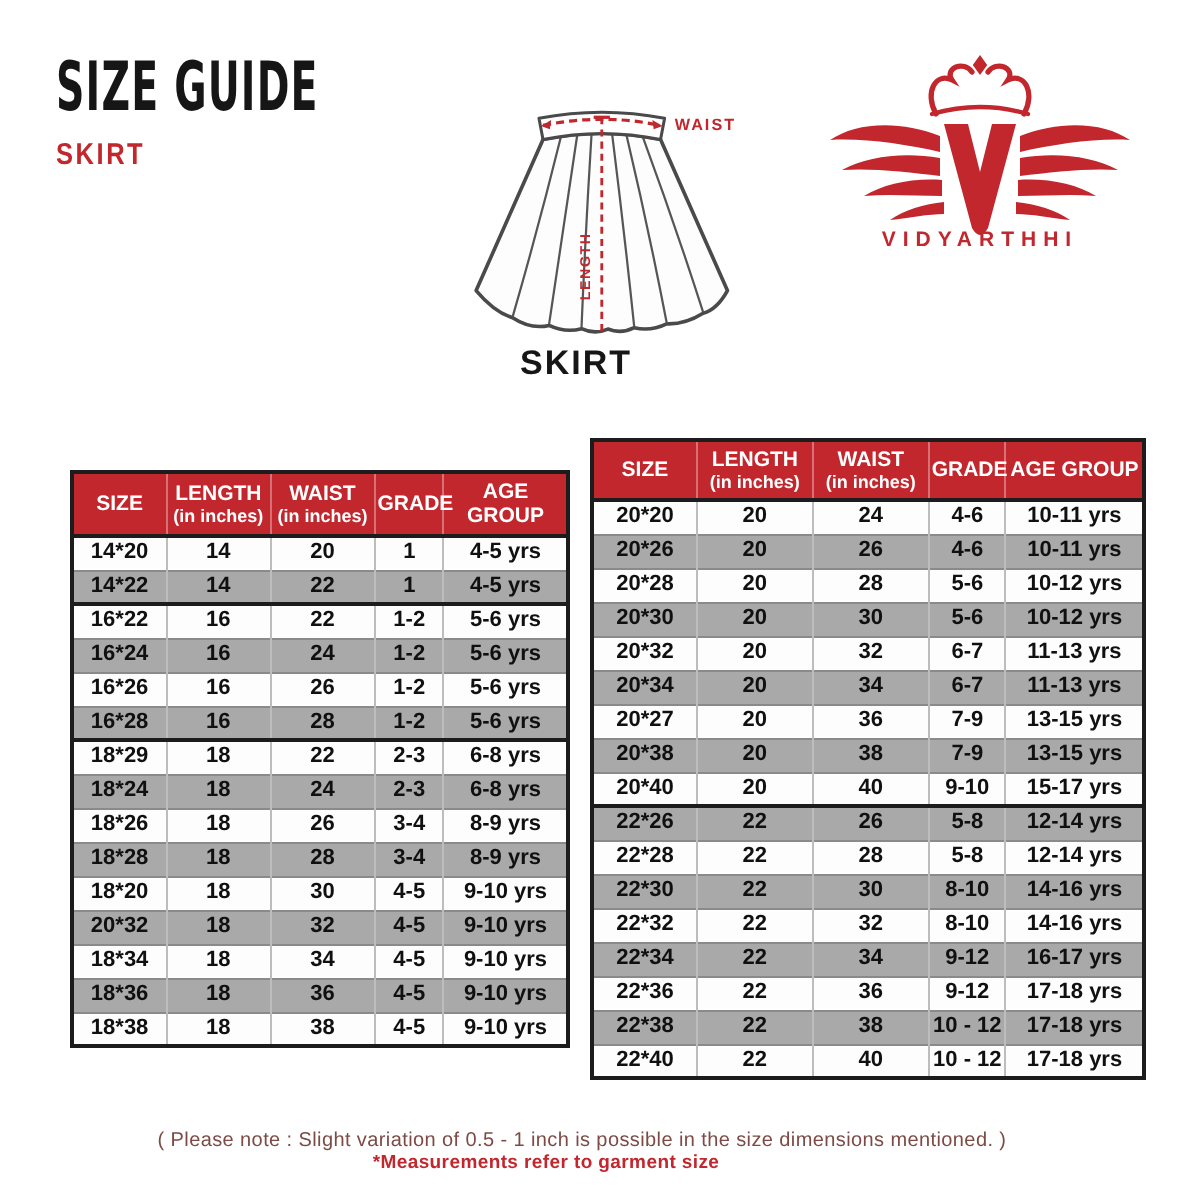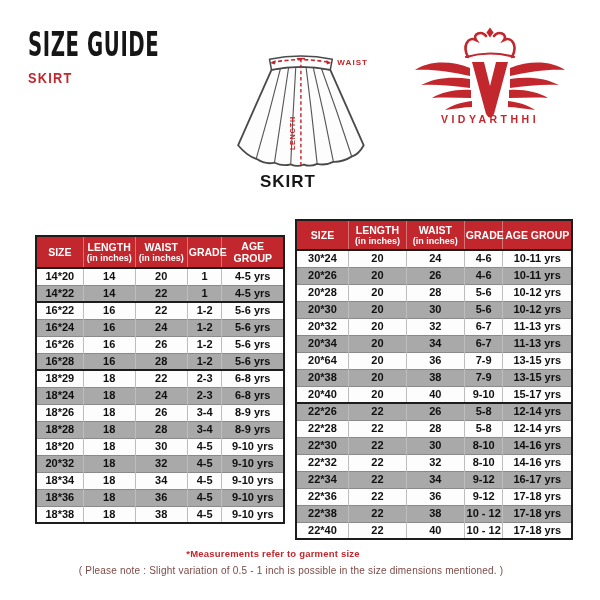--- a/index.html
+++ b/index.html
@@ -62,21 +62,21 @@
     border-right:1px solid #bdbdbd;white-space:nowrap;overflow:hidden;
   }
   .size-table td:last-child{border-right:none;margin-top:40px;}
   .size-table tbody tr:nth-of-type(odd){background:#fdfdfd;}
   .size-table tbody tr:nth-of-type(even){background:var(--row-alt-gray);}
   .size-table tbody tr + tr td{border-top:1px solid #8a8a8a;}
   .size-table tbody tr.group-start td{border-top:2px solid #1c1c1c;}
 
   
   .footnote1{
-    position:absolute;left:0;top:548px;width:546px;text-align:center;
+    position:absolute;left:0;top:576px;width:546px;text-align:center;
     font-size:9.5px;font-weight:700;color:var(--accent-red);letter-spacing:0.2px;
   }
   .footnote2{
     position:absolute;left:0;top:565px;width:582px;text-align:center;
     font-size:10px;font-weight:400;color:var(--note-brown);letter-spacing:0.2px;
   }
 </style>
 </head>
 <body>
 
@@ -301,21 +301,21 @@
         <th><span>SIZE</span></th>
         <th><span>LENGTH</span><span class="th-sub">(in inches)</span></th>
         <th><span>WAIST</span><span class="th-sub">(in inches)</span></th>
         <th><span>GRADE</span></th>
         <th><span>AGE GROUP</span></th>
       </tr>
     </thead>
     <tbody>
 
         <tr>
-          <td>30*24</td>
+          <td>20*20</td>
           <td>20</td>
           <td>24</td>
           <td>4-6</td>
           <td>10-11 yrs</td>
         </tr>
 
         <tr>
           <td>20*26</td>
           <td>20</td>
           <td>26</td>
@@ -349,21 +349,21 @@
 
         <tr>
           <td>20*34</td>
           <td>20</td>
           <td>34</td>
           <td>6-7</td>
           <td>11-13 yrs</td>
         </tr>
 
         <tr>
-          <td>20*64</td>
+          <td>20*27</td>
           <td>20</td>
           <td>36</td>
           <td>7-9</td>
           <td>13-15 yrs</td>
         </tr>
 
         <tr>
           <td>20*38</td>
           <td>20</td>
           <td>38</td>

